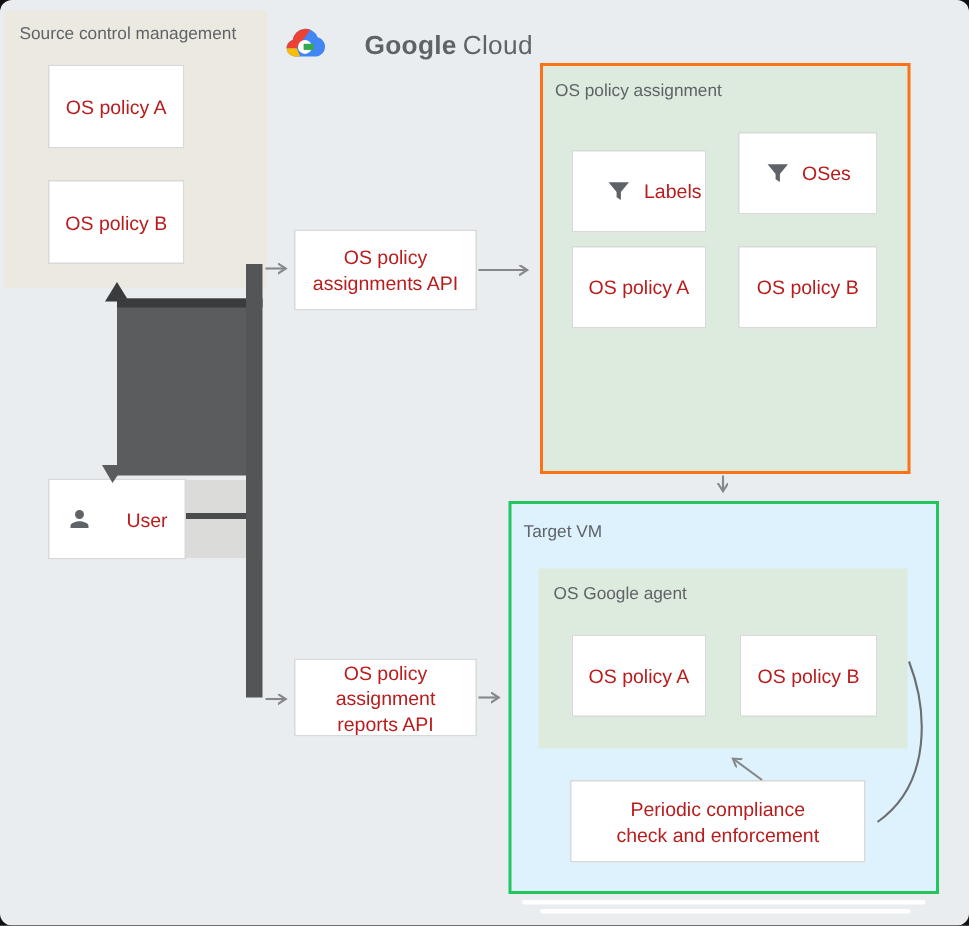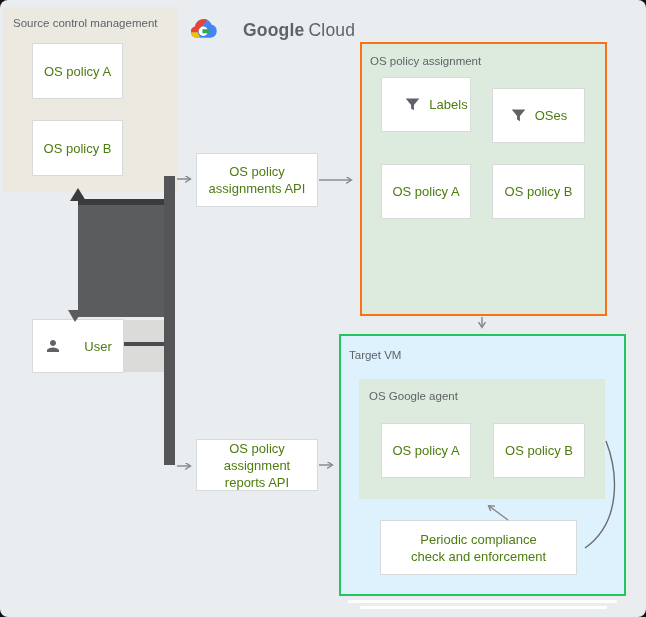--- a/index.html
+++ b/index.html
@@ -23,41 +23,41 @@
   .box {
     position: absolute;
     background: #fff;
     border: 1px solid #d8d9da;
     display: flex;
     align-items: center;
     justify-content: center;
     text-align: center;
     font-size: 13px;
     line-height: 17px;
-    color: #4d7c0f;
+    color: #b91c1c;
   }
   .box .wrap { display:block; }
   .icon { display:inline-flex; align-items:center; }
   #src-group { left:3px; top:7px; width:175px; height:185px; background:#ece9e1; }
   #src-pol-a { left:29px; top:36px; width:91px; height:56px; }
   #src-pol-b { left:29px; top:113px; width:91px; height:56px; }
 
   #logo { position:absolute; left:189px; top:15px; height:26px; display:flex; align-items:flex-end; gap:26px; }
   #logo .logo-text { font-size:17.5px; color:#5f6368; letter-spacing:0.2px; white-space:nowrap; }
   #logo .g-word { font-weight:600; }
   #logo .c-word { font-weight:400; margin-left:4px; }
 
   #api-assign  { left:196px; top:153px; width:122px; height:54px; }
   #api-assign .wrap { max-width:102px; }
   #api-reports { left:196px; top:439px; width:122px; height:52px; }
   #api-reports .wrap { max-width:82px; }
 
   #opa-group { left:360px; top:42px; width:247px; height:274px; background:#dcebdd; border:2px solid #f97316; }
   #opa-title { left:8px; top:11px; }
-  #opa-labels  { left:19px;  top:33px;  width:90px;  height:55px; gap:8px;padding-left:20px; }
+  #opa-labels  { left:19px;  top:56px;  width:90px;  height:55px; gap:8px;padding-left:20px; }
   #opa-oses    { left:130px; top:44px;  width:93px;  height:55px; gap:8px; }
   #opa-pol-a   { left:19px;  top:120px; width:90px;  height:55px; }
   #opa-pol-b   { left:130px; top:120px; width:93px;  height:55px; }
   #opa-rollout { left:19px;  top:195px; width:204px; height:55px; }
 
   #tvm-group { left:339px; top:334px; width:287px; height:262px; background:#def2fd; border:2px solid #22c55e; }
   #tvm-title { left:8px; top:13px; }
   #oca-group { position:absolute; left:18px; top:43px; width:246px; height:120px; background:#dcebdd; }
   #oca-title { left:10px; top:11px; }
   #oca-pol-a { left:22px;  top:44px; width:90px; height:55px; }

